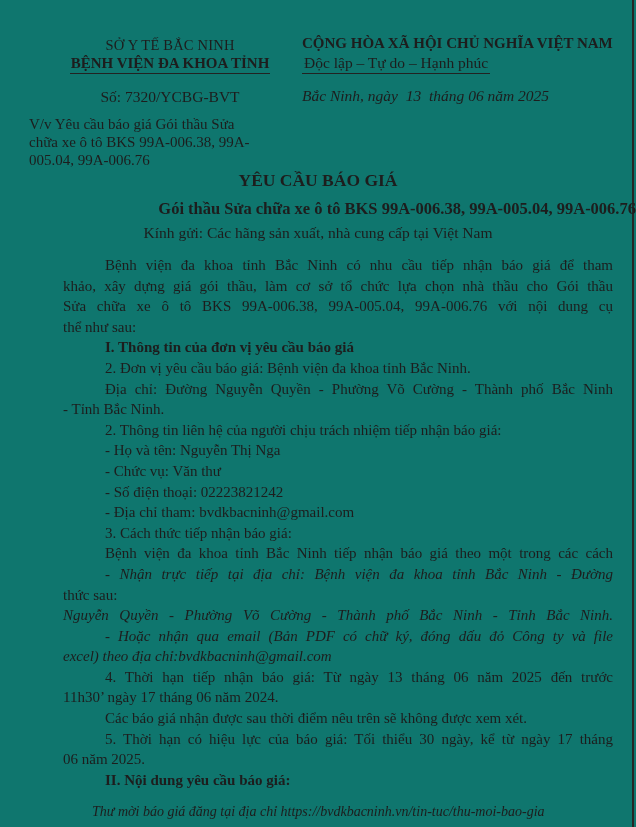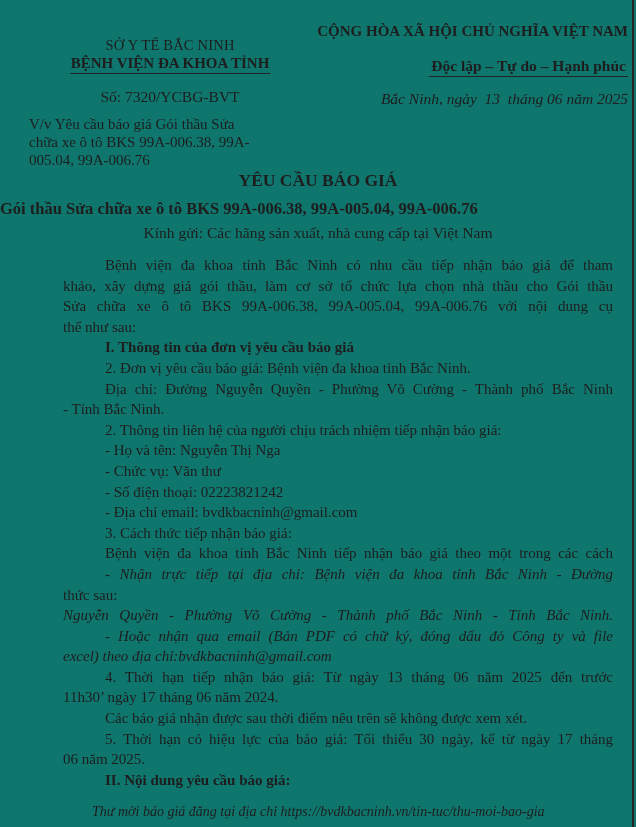--- a/index.html
+++ b/index.html
@@ -26,39 +26,39 @@
   .org-parent { font-size: 14.5px; line-height: 18px; letter-spacing: 0.2px; }
   .org-name {
     display: inline-block;
     font-size: 15px; line-height: 18px; font-weight: bold;
     border-bottom: 1.5px solid #222; padding: 0 1px 1px 1px;
   }
   .doc-number { font-size: 15.5px; margin-top: 14px; }
   .vv { width: 286px; margin: 9px 0 0 -16px; }
   .vv .vv-line { font-size: 15px; line-height: 18px; white-space: nowrap; text-align: left; }
   .hright {
-    position: absolute; left: 302px; top: 22px; width: 326px;
-    text-align: right;
+    position: absolute; left: 302px; top: 34px; width: 326px;
+    text-align: left;
   }
   .nation { font-size: 15px; line-height: 18px; font-weight: bold; white-space: nowrap; }
   .motto {
     display: inline-block;
-    font-size: 15.5px; line-height: 18px; font-weight: bold;
+    font-size: 15.5px; line-height: 18px; font-weight: normal;
     border-bottom: 1.5px solid #222; padding: 0 2px 1px 2px;
-    margin-top: 17px;
+    margin-top: 2px;
   }
   .date-line { font-size: 15.5px; font-style: italic; margin-top: 13px; white-space: pre; }
   
   .doc-title {
     position: absolute; top: 170px; left: 0; width: 100%;
     text-align: center; font-weight: bold; font-size: 17.5px;
   }
   .doc-subtitle {
     position: absolute; top: 199px; left: 0; width: 100%;
-    text-align: left; font-weight: bold; font-size: 16.5px; white-space: nowrap;
+    text-align: right; font-weight: bold; font-size: 16.5px; white-space: nowrap;
   }
   .salutation {
     position: absolute; top: 224px; left: 0; width: 100%;
     text-align: center; font-size: 15.5px;
   }
   
   .body-text {
     position: absolute; left: 63px; top: 255px; width: 550px;
   }
   .line {
@@ -114,21 +114,21 @@
       <div class="line st">Sửa chữa xe ô tô BKS 99A-006.38, 99A-005.04, 99A-006.76 với nội dung cụ</div>
       <div class="line">thể như sau:</div>
       <div class="line ind b">I. Thông tin của đơn vị yêu cầu báo giá</div>
       <div class="line ind">2. Đơn vị yêu cầu báo giá: Bệnh viện đa khoa tỉnh Bắc Ninh.</div>
       <div class="line ind st">Địa chỉ: Đường Nguyễn Quyền - Phường Võ Cường - Thành phố Bắc Ninh</div>
       <div class="line">- Tỉnh Bắc Ninh.</div>
       <div class="line ind">2. Thông tin liên hệ của người chịu trách nhiệm tiếp nhận báo giá:</div>
       <div class="line ind">- Họ và tên: Nguyễn Thị Nga</div>
       <div class="line ind">- Chức vụ: Văn thư</div>
       <div class="line ind">- Số điện thoại: 02223821242</div>
-      <div class="line ind">- Địa chỉ email: bvdkbacninh@gmail.com</div>
+      <div class="line ind">- Địa chỉ tham: bvdkbacninh@gmail.com</div>
       <div class="line ind">3. Cách thức tiếp nhận báo giá:</div>
       <div class="line ind st">Bệnh viện đa khoa tỉnh Bắc Ninh tiếp nhận báo giá theo một trong các cách</div>
       <div class="line ind st i">- Nhận trực tiếp tại địa chỉ: Bệnh viện đa khoa tỉnh Bắc Ninh - Đường</div>
       <div class="line">thức sau:</div>
       <div class="line st i">Nguyễn Quyền - Phường Võ Cường - Thành phố Bắc Ninh - Tỉnh Bắc Ninh.</div>
       <div class="line ind st i">- Hoặc nhận qua email (Bản PDF có chữ ký, đóng dấu đỏ Công ty và file</div>
       <div class="line i">excel) theo địa chỉ:bvdkbacninh@gmail.com</div>
       <div class="line ind st">4. Thời hạn tiếp nhận báo giá: Từ ngày 13 tháng 06 năm 2025 đến trước</div>
       <div class="line">11h30’ ngày 17 tháng 06 năm 2024.</div>
       <div class="line ind">Các báo giá nhận được sau thời điểm nêu trên sẽ không được xem xét.</div>

